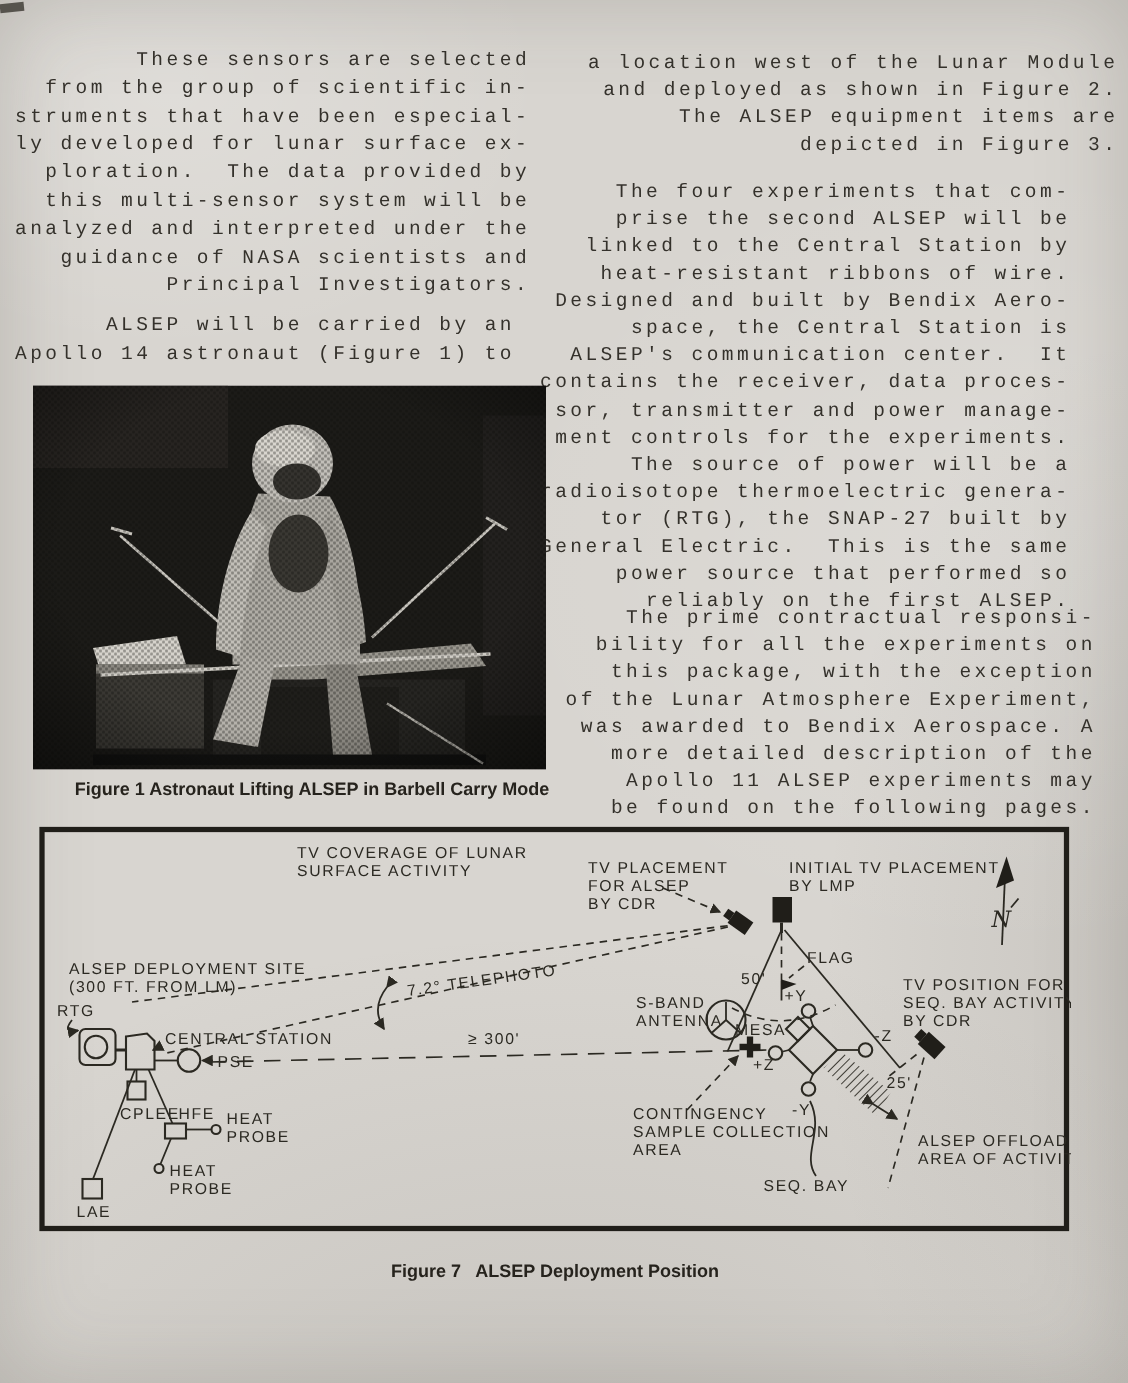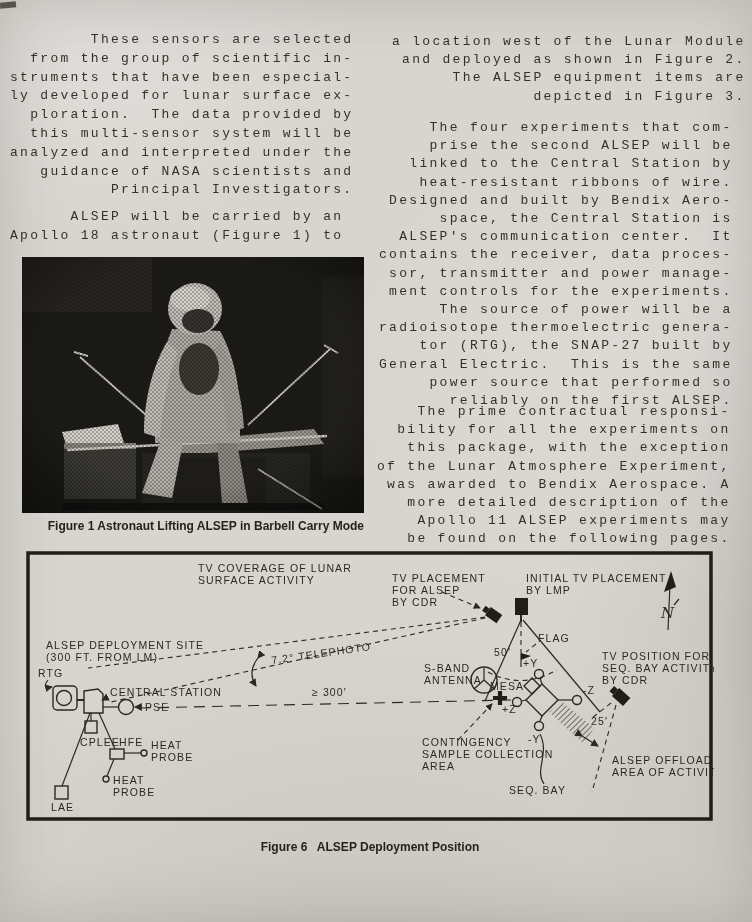--- a/index.html
+++ b/index.html
@@ -54,29 +54,29 @@
     <div class="tw" style="left:10px; top:31px;">    These sensors are selected
 from the group of scientific in-
 struments that have been especial-
 ly developed for lunar surface ex-
 ploration.  The data provided by
 this multi-sensor system will be
 analyzed and interpreted under the
 guidance of NASA scientists and
 Principal Investigators.</div>
     <div class="tw" style="left:10px; top:208px;">    ALSEP will be carried by an
-Apollo 18 astronaut (Figure 1) to</div>
+Apollo 14 astronaut (Figure 1) to</div>
   </div>
 
   <div class="col-right">
     <div class="tw" style="left:392px; top:33px;">a location west of the Lunar Module
 and deployed as shown in Figure 2.
 The ALSEP equipment items are
 depicted in Figure 3.</div>
-    <div class="tw" style="left:379px; top:119px;">    The four experiments that com-
+    <div class="tw" style="left:360px; top:119px;">    The four experiments that com-
 prise the second ALSEP will be
 linked to the Central Station by
 heat-resistant ribbons of wire.
 Designed and built by Bendix Aero-
 space, the Central Station is
 ALSEP's communication center.  It
 contains the receiver, data proces-
 sor, transmitter and power manage-
 ment controls for the experiments.
 The source of power will be a
@@ -138,21 +138,21 @@
       <ellipse cx="176" cy="64" rx="16" ry="12" fill="#35332f"></ellipse>
       <ellipse cx="177" cy="112" rx="20" ry="26" fill="#3a3833"></ellipse>
       <polygon points="140,180 120,236 150,241 161,186" fill="#b5b2ab"></polygon>
       <polygon points="195,186 200,246 226,246 215,186" fill="#8f8c85"></polygon>
     </g>
 
     <rect x="0" y="0" width="342" height="256" fill="url(#dots)"></rect>
     <rect x="0" y="0" width="342" height="256" fill="url(#vig)"></rect>
   </svg>
 
-  <div class="cap" style="left:22px; top:519px; width:342px; text-align:right;">Figure 1 Astronaut Lifting ALSEP in Barbell Carry Mode</div>
+  <div class="cap" style="left:37px; top:519px; width:342px; text-align:center;">Figure 1 Astronaut Lifting ALSEP in Barbell Carry Mode</div>
 
   <svg style="left:26px; top:550px;" width="688" height="278" viewBox="0 0 688 278">
     <defs>
       <pattern id="hatch" width="4" height="4" patternUnits="userSpaceOnUse" patternTransform="rotate(45)">
         <line x1="0" y1="0" x2="0" y2="4" stroke="#2b2922" stroke-width="1.2"></line>
       </pattern>
       <marker id="arr" viewBox="0 0 8 8" refX="7" refY="4" markerWidth="6.5" markerHeight="6.5" orient="auto">
         <path d="M0,0 L8,4 L0,8 z" fill="#2b2922"></path>
       </marker>
     </defs>
@@ -298,15 +298,15 @@
       <rect class="blk" x="6" y="-3.5" width="5" height="7"></rect>
     </g>
     <line class="dsh" x1="585" y1="153" x2="566" y2="168"></line>
     <text x="565" y="175">25'</text>
     <line class="dsh" x1="590" y1="155" x2="566" y2="242"></line>
 
     <text x="586" y="214">ALSEP OFFLOAD</text>
     <text x="586" y="226">AREA OF ACTIVITY</text>
   </svg>
 
-  <div class="cap" style="left:26px; top:840px; width:688px; text-align:center;">Figure 6   ALSEP Deployment Position</div>
+  <div class="cap" style="left:26px; top:840px; width:688px; text-align:center;">Figure 7   ALSEP Deployment Position</div>
 
 </div>
 
 </body></html>

